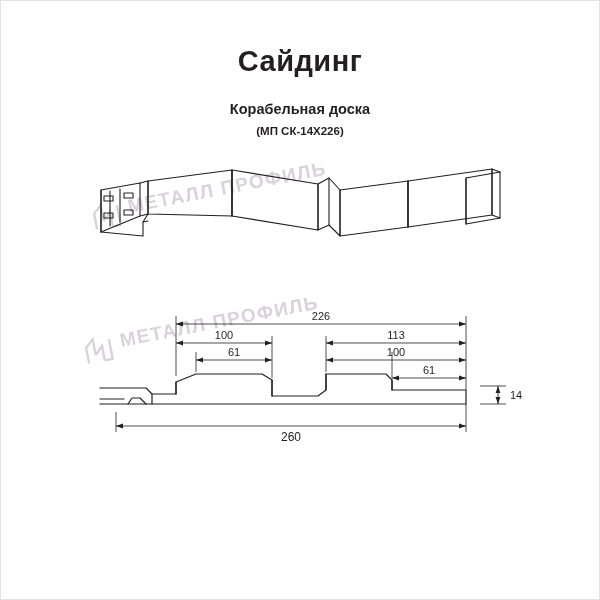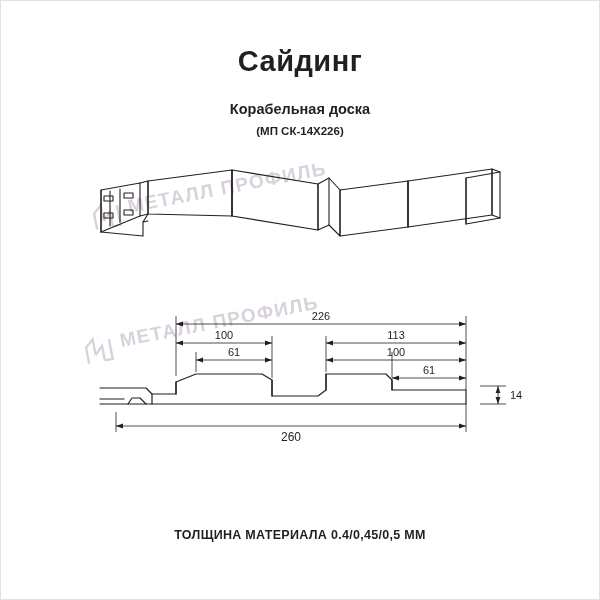--- a/index.html
+++ b/index.html
@@ -241,15 +241,14 @@
       <text x="224" y="339" font-size="11" text-anchor="middle">100</text>
       <text x="396" y="339" font-size="11" text-anchor="middle">113</text>
       <text x="234" y="356" font-size="11" text-anchor="middle">61</text>
       <text x="396" y="356" font-size="11" text-anchor="middle">100</text>
       <text x="429" y="374" font-size="11" text-anchor="middle">61</text>
       <text x="516" y="399" font-size="11" text-anchor="middle">14</text>
       <text x="291" y="441" font-size="12" text-anchor="middle">260</text>
     </g>
   </svg>
 
-  <div class="footer-note">ТОЛЩИНА МАТЕРИАЛА 0.4/0,45/0,5 ММ</div>
 
 </div>
 
 </body></html>

